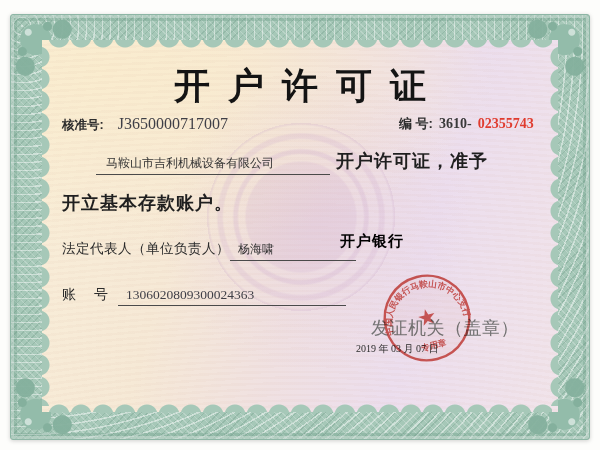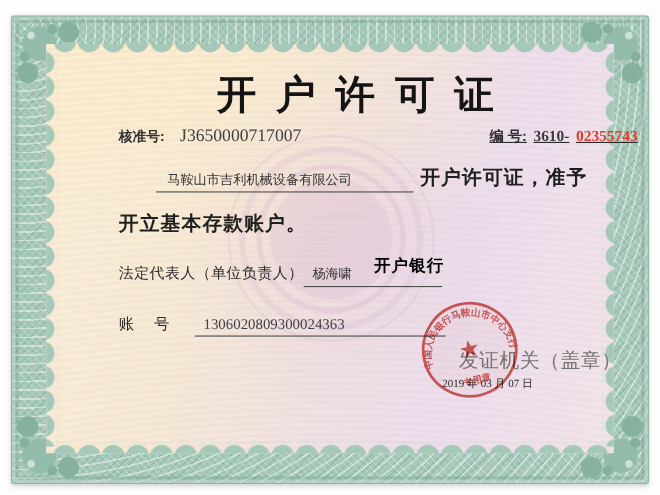--- a/index.html
+++ b/index.html
@@ -65,50 +65,50 @@
       radial-gradient(circle, rgba(206,170,206,.20) 0 29%, rgba(0,0,0,0) 30%),
       radial-gradient(circle, rgba(0,0,0,0) 0 33%, rgba(206,170,206,.26) 34% 35.5%, rgba(0,0,0,0) 36.5%),
       radial-gradient(circle, rgba(0,0,0,0) 0 41%, rgba(206,170,206,.22) 42% 44%, rgba(0,0,0,0) 45%),
       radial-gradient(circle, rgba(0,0,0,0) 0 48.5%, rgba(200,164,200,.20) 49.5% 50%, rgba(0,0,0,0) 50%);
   }
   .pinkwash{
     position:absolute;left:150px;top:70px;width:330px;height:300px;border-radius:50%;
     background:radial-gradient(circle, rgba(216,182,216,.18), rgba(216,182,216,0) 70%);
   }
   
-  .t{position:absolute;color:#2b2b2b;white-space:nowrap;padding-left:46px;}
+  .t{position:absolute;color:#2b2b2b;white-space:nowrap;}
   .title{
     left:0;right:0;top:62px;text-align:center;
     font-size:36px;font-weight:900;letter-spacing:18px;text-indent:18px;color:#141414;
     font-family:"DejaVu Serif","Liberation Serif",serif;
   }
   .lbl{font-weight:bold;color:#2e2e2e;}
   .num{font-family:"Liberation Serif",serif;color:#3f3f47;}
   .row-approval{left:62px;top:115px;font-size:12.5px;}
   .row-approval .num{font-size:16px;margin-left:14px;}
-  .row-serial{left:399px;top:115px;font-size:13px;text-decoration:underline;}
+  .row-serial{left:399px;top:115px;font-size:13px;}
   .row-serial .num{font-size:14px;margin-left:6px;font-weight:bold;color:#3a3a3a;}
   .red{color:#e03b2e !important;}
   .row-body1{left:90px;top:149px;display:flex;align-items:baseline;}
   .big{font-size:18px;font-weight:bold;color:#1f1f1f;letter-spacing:1px;}
   .fill-company{display:inline-block;width:222px;border-bottom:1.5px solid #4a4a4a;
     font-size:12px;color:#333;padding:0 2px 2px 10px;margin:0 6px;white-space:nowrap;}
   .row-body2{left:62px;top:191px;}
   .row-legal{left:62px;top:240px;display:flex;align-items:baseline;}
   .legal-lbl{font-size:13.5px;font-weight:normal;letter-spacing:.5px;}
   .fill-name{display:inline-block;width:116px;border-bottom:1.2px solid #4a4a4a;
     font-size:12px;color:#333;padding:0 2px 2px 8px;}
   .bank-group{position:absolute;left:340px;top:232px;display:flex;align-items:flex-end;}
   .bank-lbl{font-size:15px;font-weight:bold;margin-right:7px;padding-bottom:6px;letter-spacing:1px;}
   .bank-text{width:142px;border-bottom:1.2px solid #4a4a4a;font-size:10.5px;line-height:1.25;
     color:#333;padding-bottom:2px;letter-spacing:-.3px;white-space:normal;}
   .row-account{left:62px;top:286px;display:flex;align-items:baseline;}
   .acct-lbl{font-size:14px;font-weight:normal;letter-spacing:2px;}
   .fill-acct{display:inline-block;width:218px;border-bottom:1.2px solid #4a4a4a;
-    font-size:13.5px;padding:0 2px 2px 8px;margin-left:21px;}
+    font-size:13.5px;padding:0 2px 2px 8px;margin-left:8px;}
   .issuer{left:371px;top:316px;font-size:18px;letter-spacing:.5px;color:#737373;}
   .date{left:356px;top:342px;font-size:10px;color:#2b2b2b;font-family:Liberation Serif, serif;}
   
   .seal{position:absolute;left:380px;top:271px;width:94px;height:94px;
     transform:rotate(-14deg);mix-blend-mode:multiply;opacity:.88;}
 </style>
 </head>
 <body>
 
 <div class="cert">

